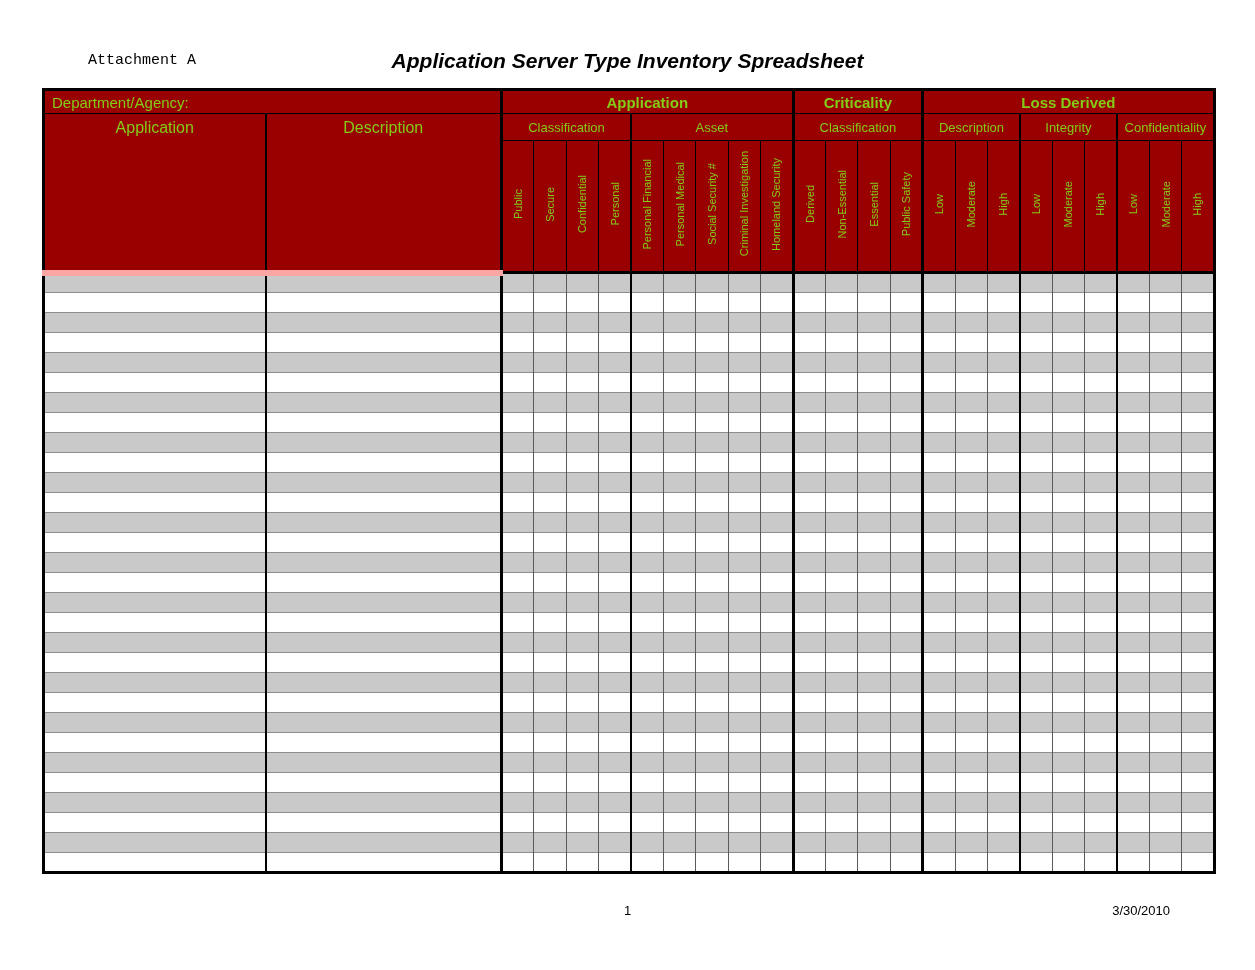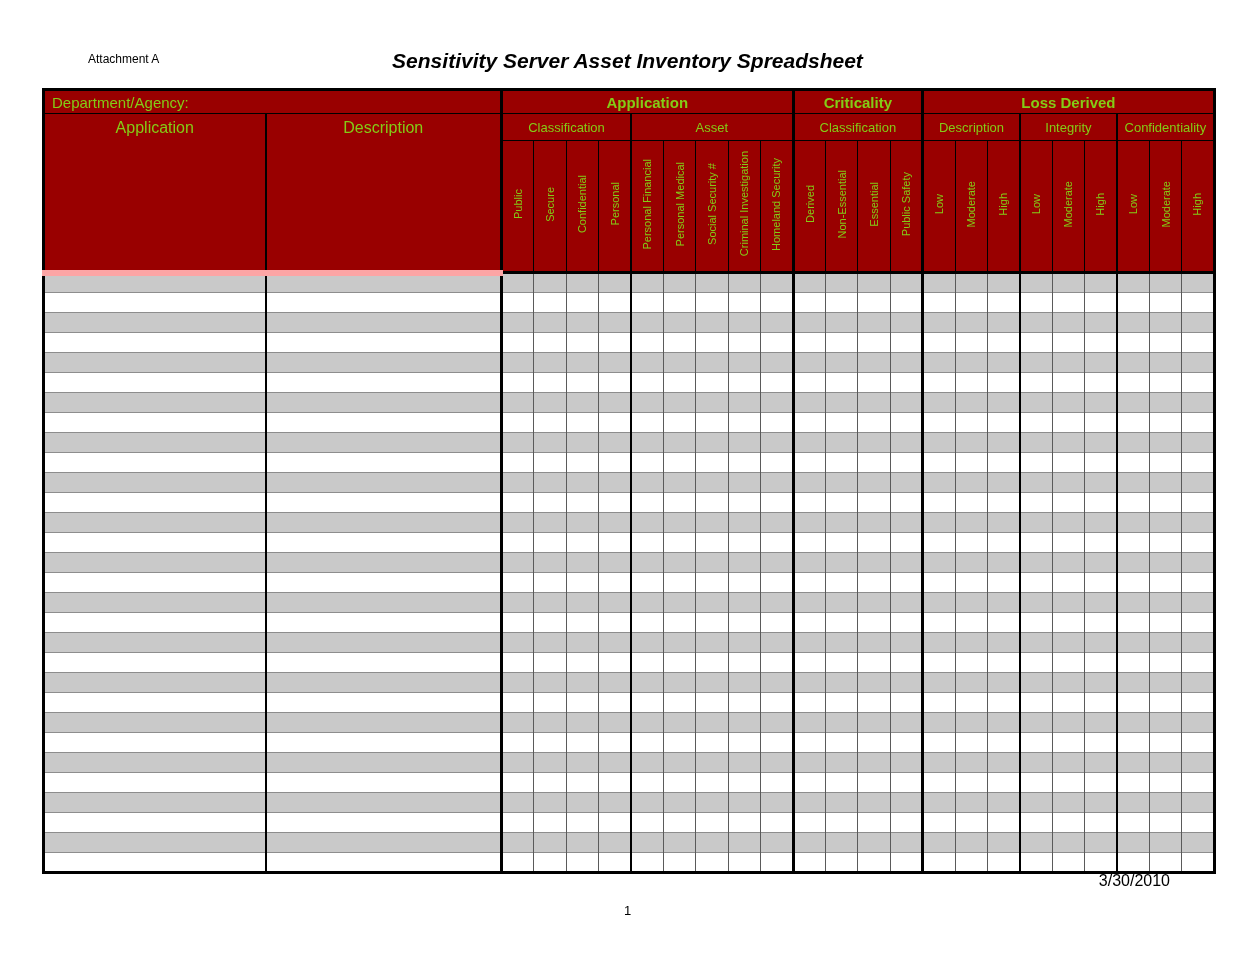--- a/index.html
+++ b/index.html
@@ -6,21 +6,22 @@
   body {
     width: 1255px; height: 970px;
     background: #ffffff;
     font-family: "Liberation Sans", sans-serif;
     position: relative;
     overflow: hidden;
     color: #000;
   }
   .attachment {
     position: absolute; left: 88px; top: 52px;
-    font-size: 12px;
+    font-size: 15px;
+    font-family: Liberation Mono, monospace;
   }
   .page-title {
     position: absolute; left: 0; top: 49px; width: 100%;
     text-align: center;
     font-size: 21px; font-weight: bold; font-style: italic;
   }
   table.inv {
     position: absolute; left: 42px; top: 88px; width: 1170px;
     border-collapse: collapse; table-layout: fixed;
     border: 3px solid #000;
@@ -55,29 +56,29 @@
   tbody tr.gray td { background: var(--stripe, #c9c9c9); }
   tbody td.bl1 { border-left: 1px solid #5a5a5a; }
   tbody td.bl2 { border-left: 2px solid #000; }
   tbody td.bl3 { border-left: 3px solid #000; }
   
   .footer-page {
     position: absolute; top: 903px; left: 0; width: 100%;
     text-align: center; font-size: 13px;
   }
   .footer-date {
-    position: absolute; top: 872px; right: 85px;
-    font-size: 16px;
+    position: absolute; top: 903px; right: 85px;
+    font-size: 13px;
   }
 </style>
 </head>
 <body>
 
 <div class="attachment">Attachment A</div>
-<div class="page-title">Sensitivity Server Asset Inventory Spreadsheet</div>
+<div class="page-title">Application Server Type Inventory Spreadsheet</div>
 
 <table class="inv">
   <colgroup>
       <col style="width:222px">
       <col style="width:236px">
       <col style="width:32.4px">
       <col style="width:32.4px">
       <col style="width:32.4px">
       <col style="width:32.4px">
       <col style="width:32.4px">

